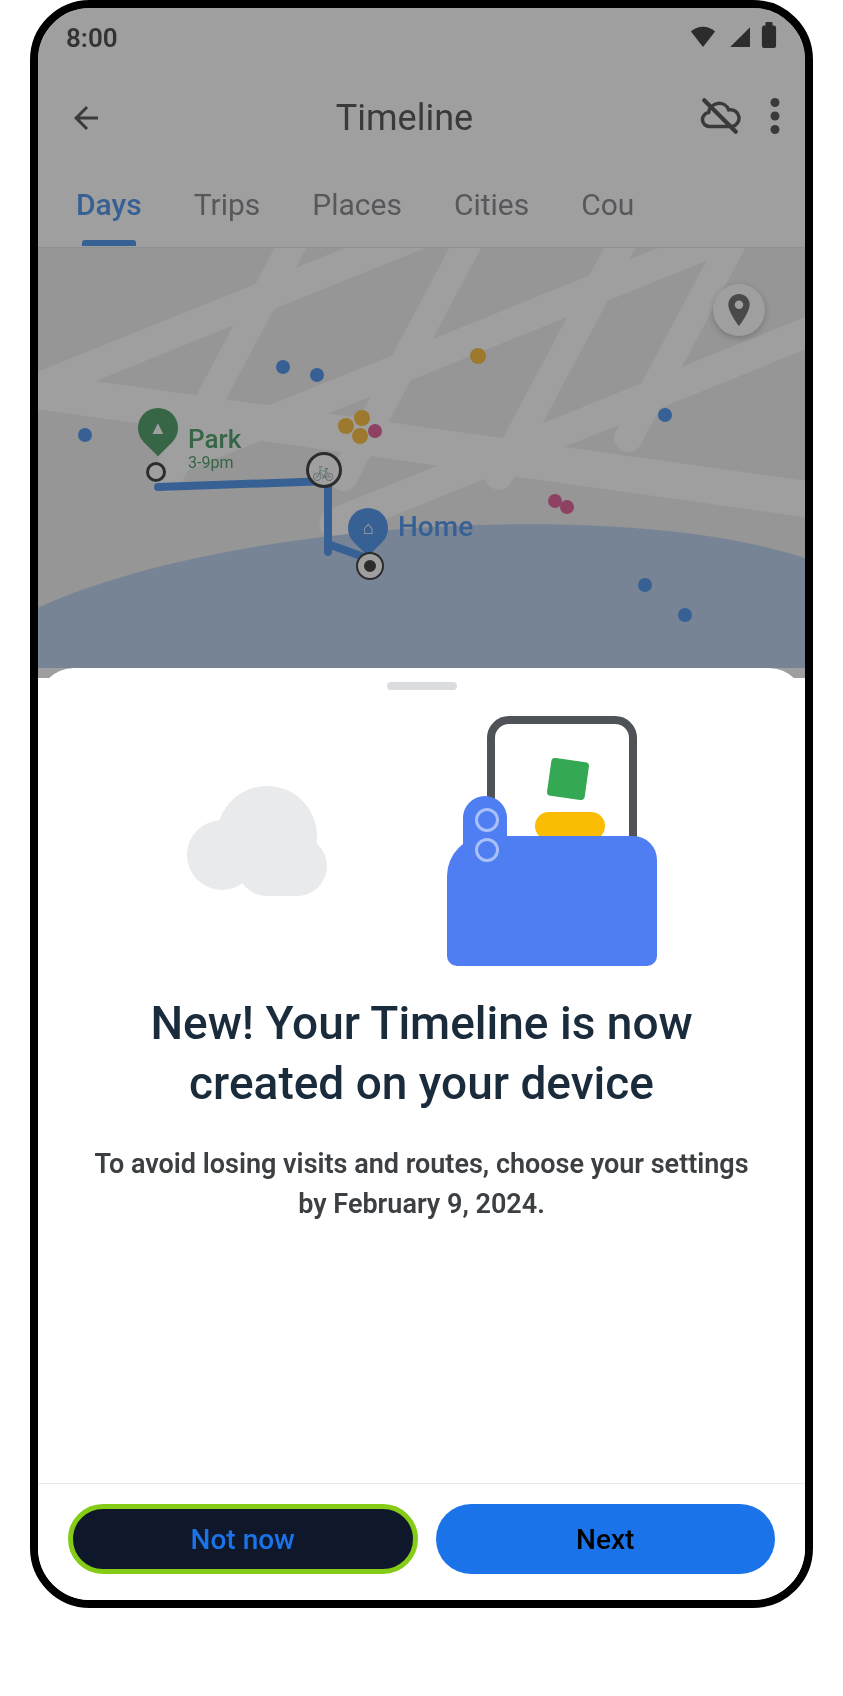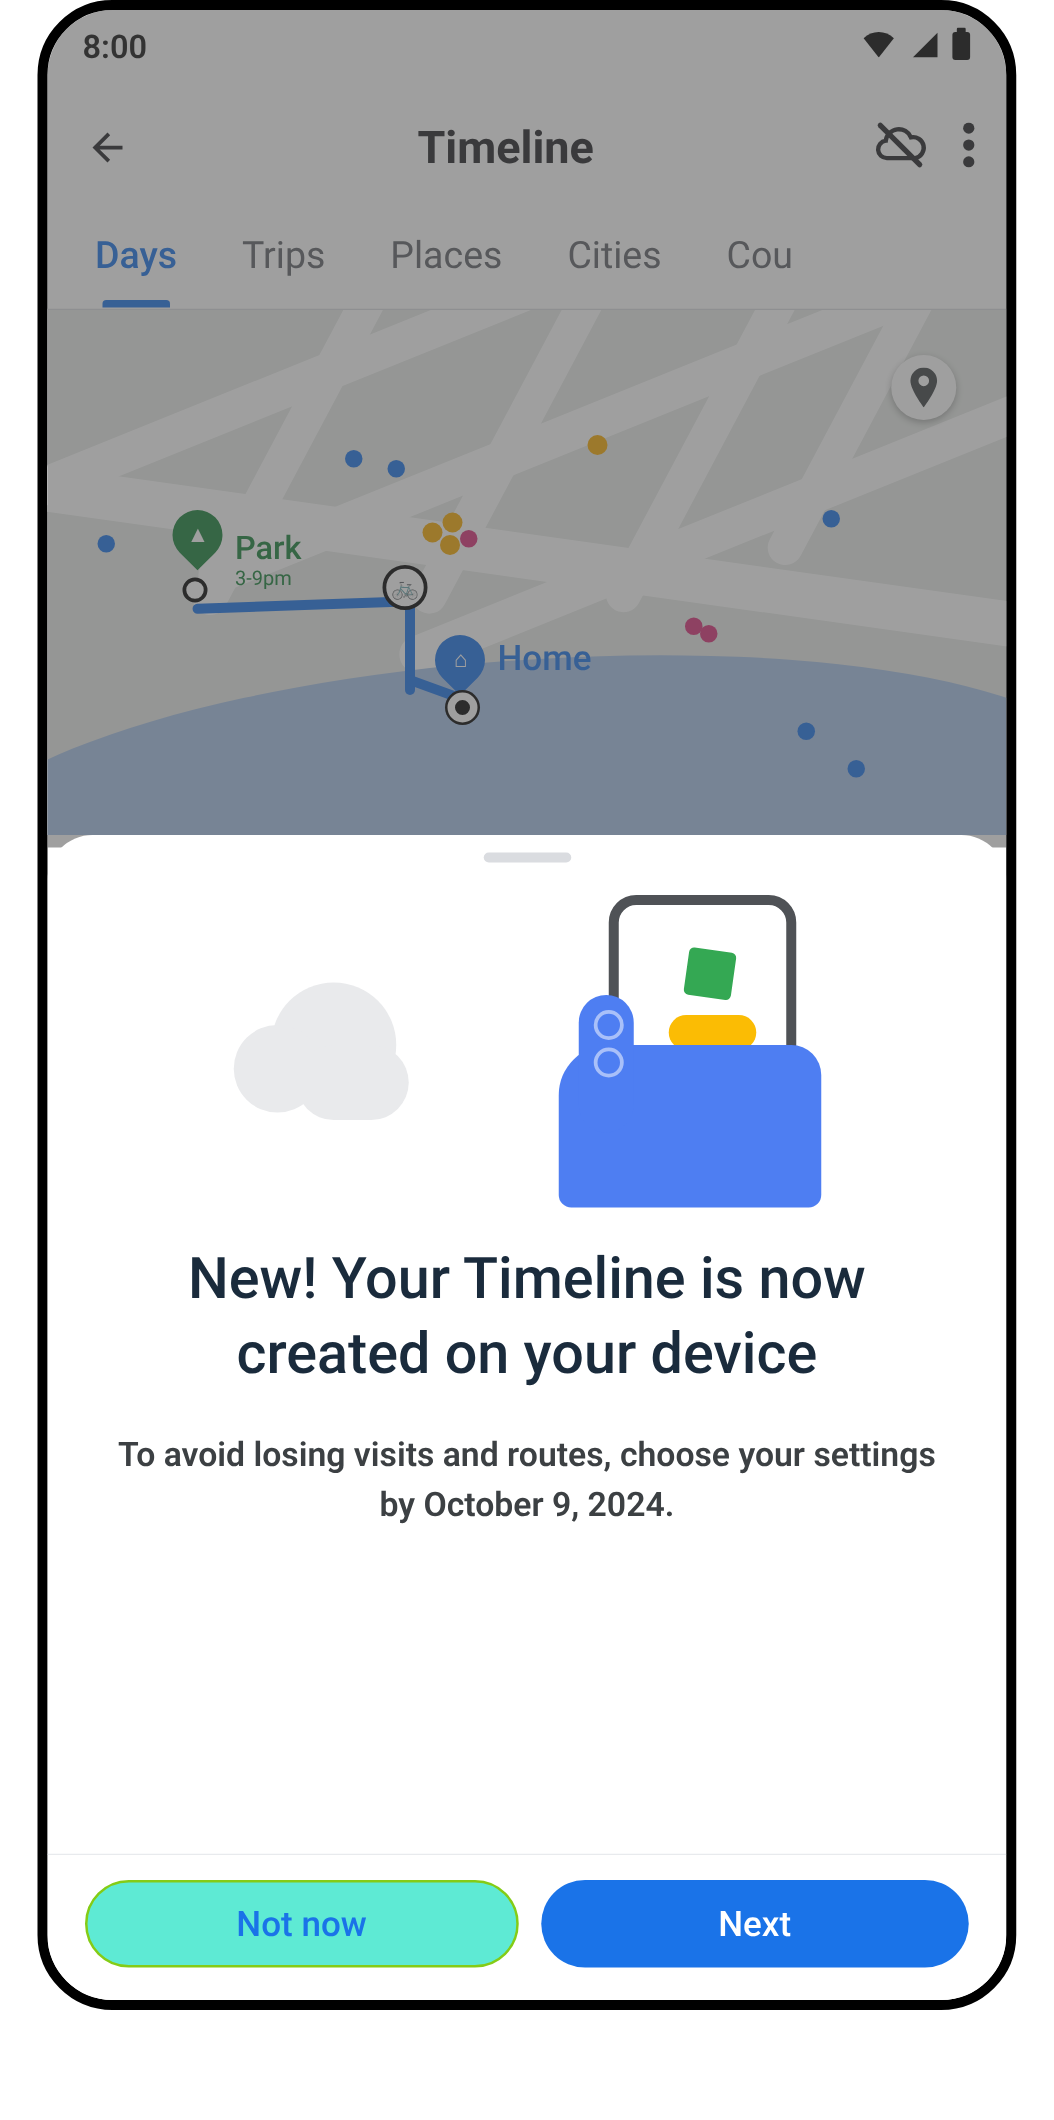--- a/index.html
+++ b/index.html
@@ -17,21 +17,21 @@
     height: 60px; display:flex; align-items:center; justify-content:space-between;
     padding: 0 28px; font-size: 26px; font-weight: 600; color:#111;
   }
   .status-icons { display:flex; gap:10px; align-items:center; }
 
   
   .header {
     height: 100px; display:flex; align-items:center; padding: 0 24px;
   }
   .back-btn { width:48px; height:48px; display:flex; align-items:center; justify-content:center; }
-  .header-title { flex:1; text-align:center; font-size: 36px; color:#202124; font-weight:700; }
+  .header-title { flex:1; text-align:center; font-size: 36px; color:#202124; font-weight:400; }
   .header-actions { display:flex; gap:28px; align-items:center; }
 
   
   .tabs {
     display:flex; height: 80px; align-items:center; padding: 0 10px 0 38px;
     border-bottom: 1px solid #dadce0; gap: 52px; overflow:hidden;
   }
   .tab {
     font-size: 30px; color:#5f6368; white-space:nowrap; position:relative; padding-bottom:6px;
   }
@@ -120,22 +120,22 @@
   .sheet-warn { font-size: 27px; color:#3c4043; font-weight:600; line-height:1.5; }
 
   .sheet-footer {
     border-top:1px solid #e8eaed; padding: 20px 30px 26px;
     display:flex; gap:18px;
   }
   .btn {
     flex:1; height:70px; border-radius:35px; font-size:28px; font-weight:500;
     display:flex; align-items:center; justify-content:center; cursor:pointer;
   }
-  .btn-outline { border:2px solid #84cc16; color:#1a73e8; background:#5eead4;}
-  .btn-fill { background:#1a73e8; color:#ffffff; border:none;}
+  .btn-outline { border:5px solid #84cc16; color:#1a73e8; background:#0f172a;}
+  .btn-fill { background:#1a73e8; color:#000000; border:none;}
 </style>
 </head>
 <body>
 
 <div class="page">
   <div class="device">
     <div class="screen">
 
       <div class="status-bar">
         <span>8:00</span>
@@ -268,21 +268,21 @@
                 <div class="pill"></div>
                 <div class="circ"></div>
             </div>
             <div class="hand"></div>
             <div class="thumb"></div>
           </div>
         </div>
 
         <div class="sheet-body">
           <div class="sheet-title">New! Your Timeline is now created on your device</div>
-          <div class="sheet-warn">To avoid losing visits and routes, choose your settings by October 9, 2024.</div>
+          <div class="sheet-warn">To avoid losing visits and routes, choose your settings by February 9, 2024.</div>
         </div>
 
         <div class="sheet-footer">
           <div class="btn btn-outline">Not now</div>
           <div class="btn btn-fill">Next</div>
         </div>
       </div>
 
     </div>
   </div>

